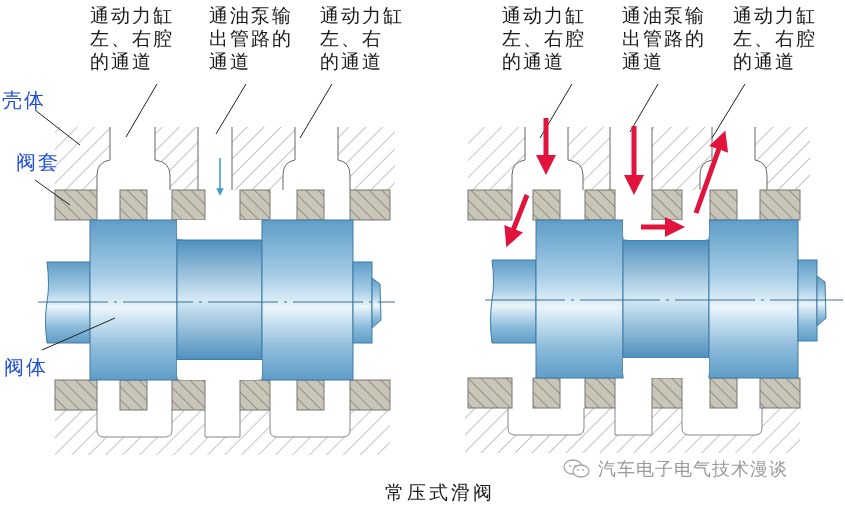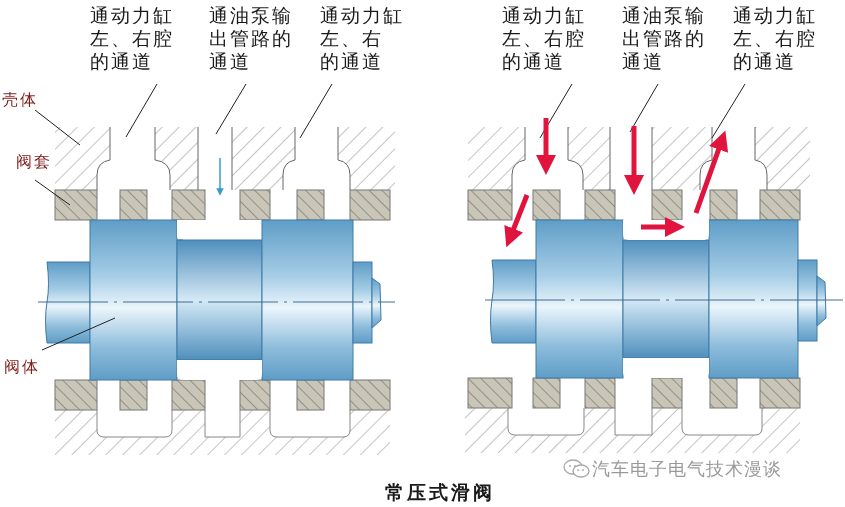--- a/index.html
+++ b/index.html
@@ -1,21 +1,21 @@
 <!DOCTYPE html>
 <html><head>
 <meta charset="utf-8">
 <style>
   html,body{margin:0;padding:0;background:#ffffff;}
   body{width:845px;height:507px;position:relative;overflow:hidden;font-family:"DejaVu Sans",sans-serif;}
   .stage{position:absolute;left:0;top:0;width:845px;height:365px;}
   .label{position:absolute;font-size:19px;line-height:23px;color:#1a1a1a;letter-spacing:2px;white-space:pre;font-weight:500;}
-  .side-label{position:absolute;font-size:16px;line-height:24px;color:#7f1d1d;letter-spacing:2px;}
-  .caption{position:absolute;left:385px;top:480px;font-size:19px;color:#1a1a1a;letter-spacing:3px;font-weight:bold;}
-  .watermark{position:absolute;left:562px;top:457px;font-size:18px;color:#9a9a9a;letter-spacing:1px;display:flex;align-items:center;}
+  .side-label{position:absolute;font-size:20px;line-height:24px;color:#1d4ed8;letter-spacing:2px;}
+  .caption{position:absolute;left:385px;top:480px;font-size:19px;color:#1a1a1a;letter-spacing:3px;font-weight:normal;}
+  .watermark{position:absolute;left:562px;top:457px;font-size:18px;color:#9a9a9a;letter-spacing:1px;display:flex;align-items:center;gap:6px;}
   .wm-icon{width:30px;height:22px;}
 </style>
 </head>
 <body>
 
 <div class="stage">
 <svg width="845" height="507" viewBox="0 0 845 507" xmlns="http://www.w3.org/2000/svg">
   <defs>
     <pattern id="hatchHousing" patternUnits="userSpaceOnUse" width="12" height="12" patternTransform="rotate(45)">
       <line x1="0" y1="0" x2="0" y2="12" stroke="#8a8a8a" stroke-width="1"></line>

